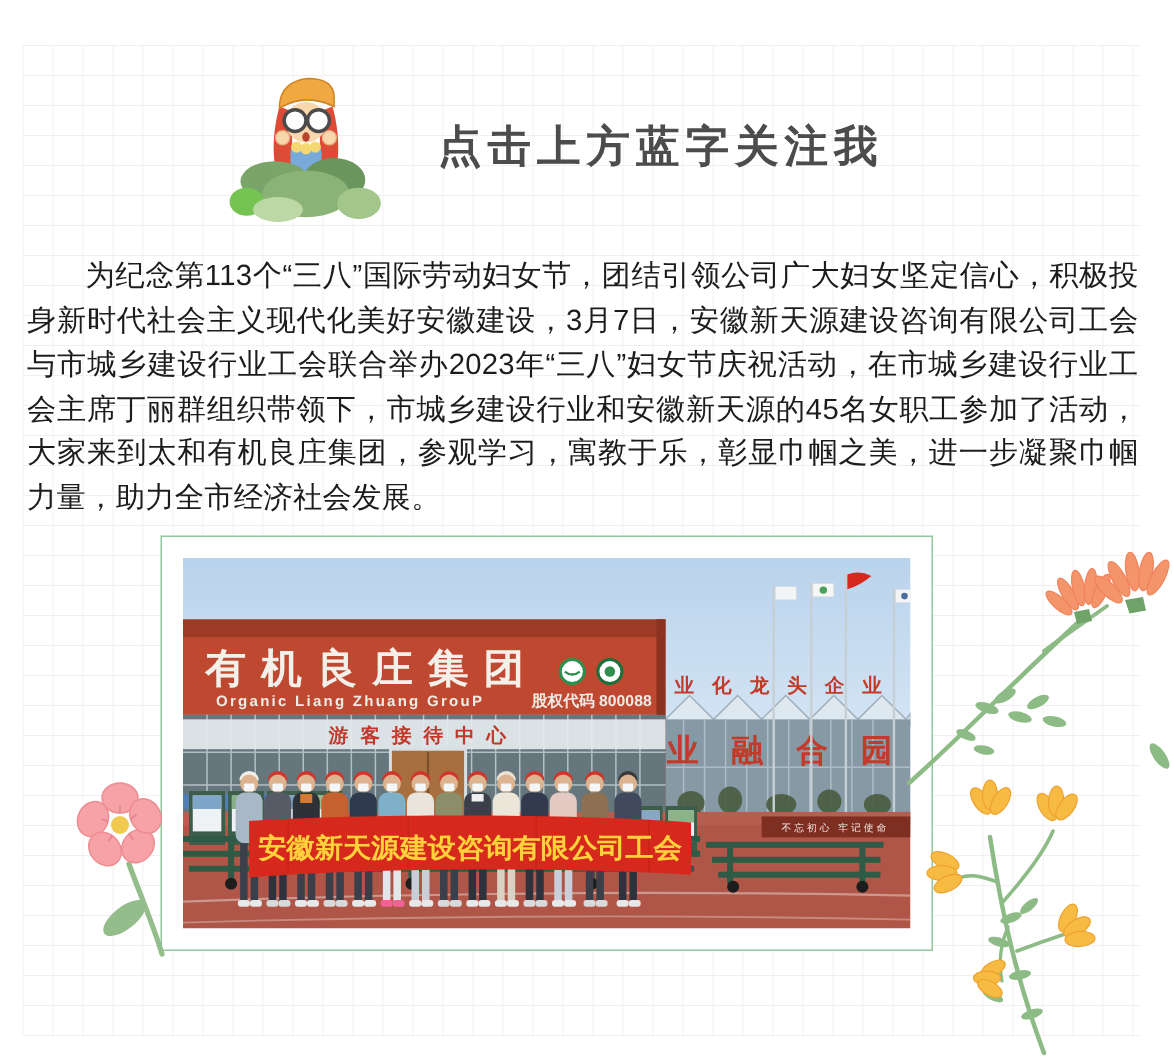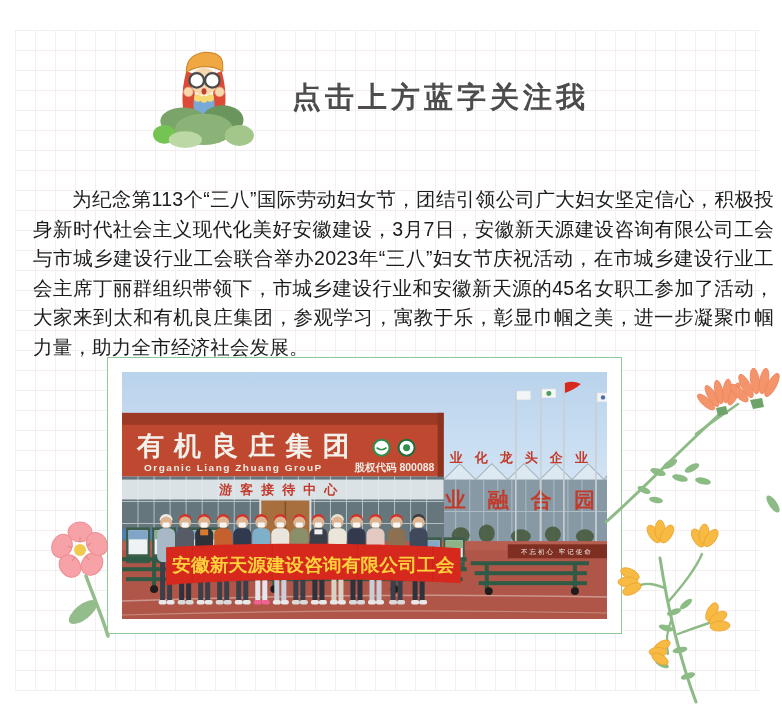--- a/index.html
+++ b/index.html
@@ -13,21 +13,21 @@
       linear-gradient(90deg, #f4eef0 1px, transparent 1px);
     background-size:20px 20px;
   }
   .mascot{position:absolute;left:137px;top:14px;width:104px;height:104px;}
   .header-title{
     position:absolute;left:277px;top:48px;width:330px;
     font-size:29px;font-weight:700;color:#4c4c4c;letter-spacing:4px;
     white-space:nowrap;
   }
   .article{
-    position:absolute;left:3px;top:140px;width:741px;margin:15px;
+    position:absolute;left:3px;top:140px;width:741px;margin:0;
     font-size:19.5px;line-height:29.5px;color:#1c1c1c;
     text-indent:2em;text-align:justify;letter-spacing:0.2px;
   }
   .photo-frame{
     position:absolute;left:92px;top:327px;width:515px;height:277px;
     background:#ffffff;border:1px solid #8fc89a;box-sizing:border-box;
     padding:14px;
   }
   .photo-frame svg{display:block;width:100%;height:100%;}
   .flower{position:absolute;}

